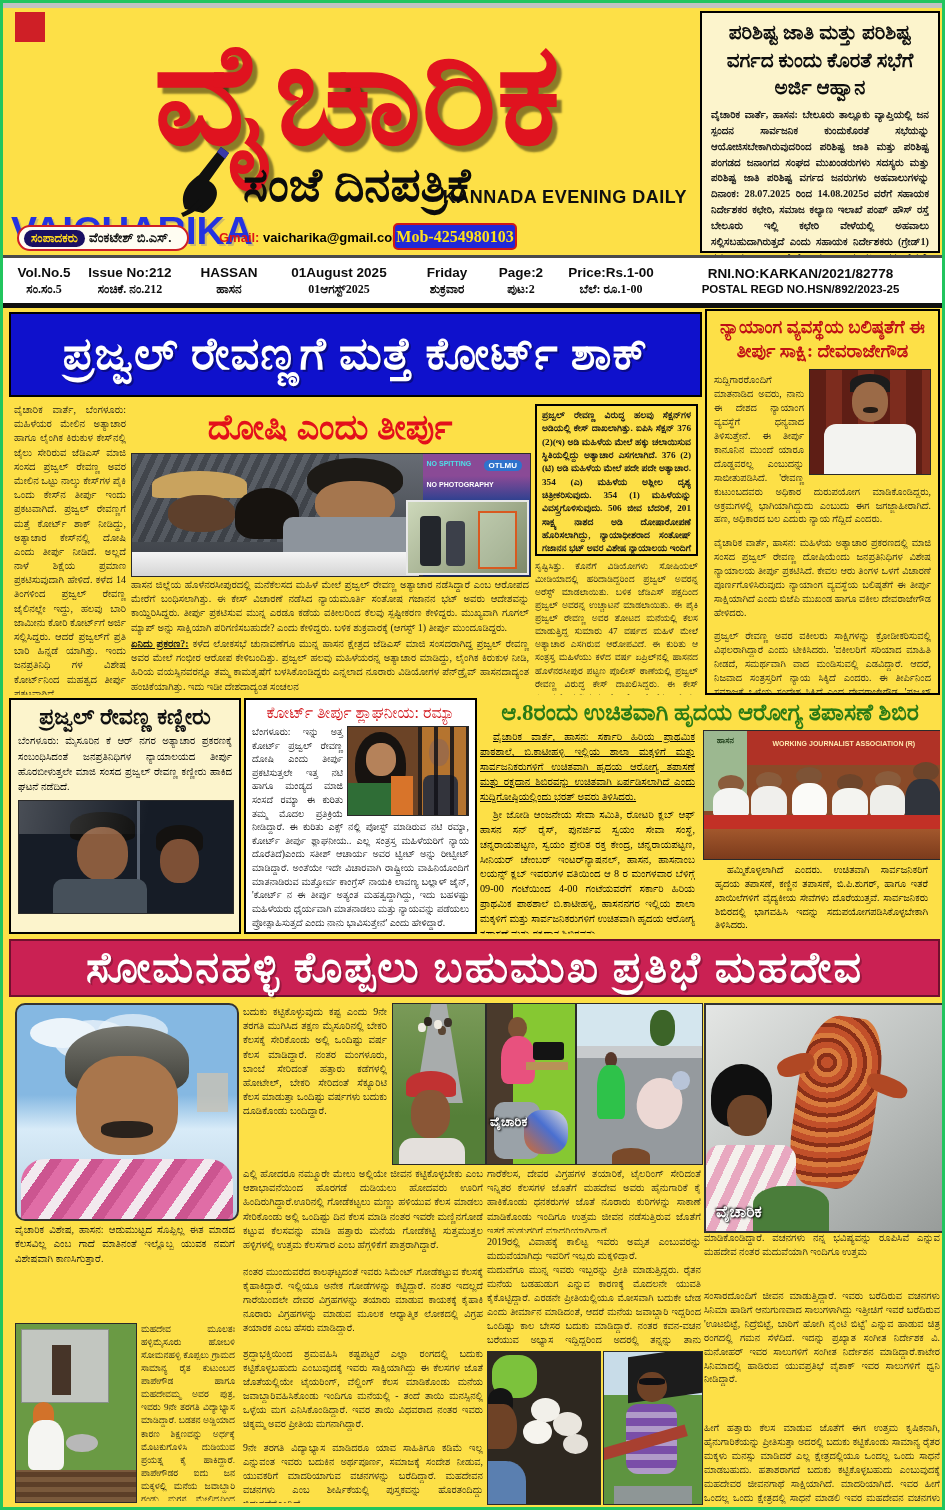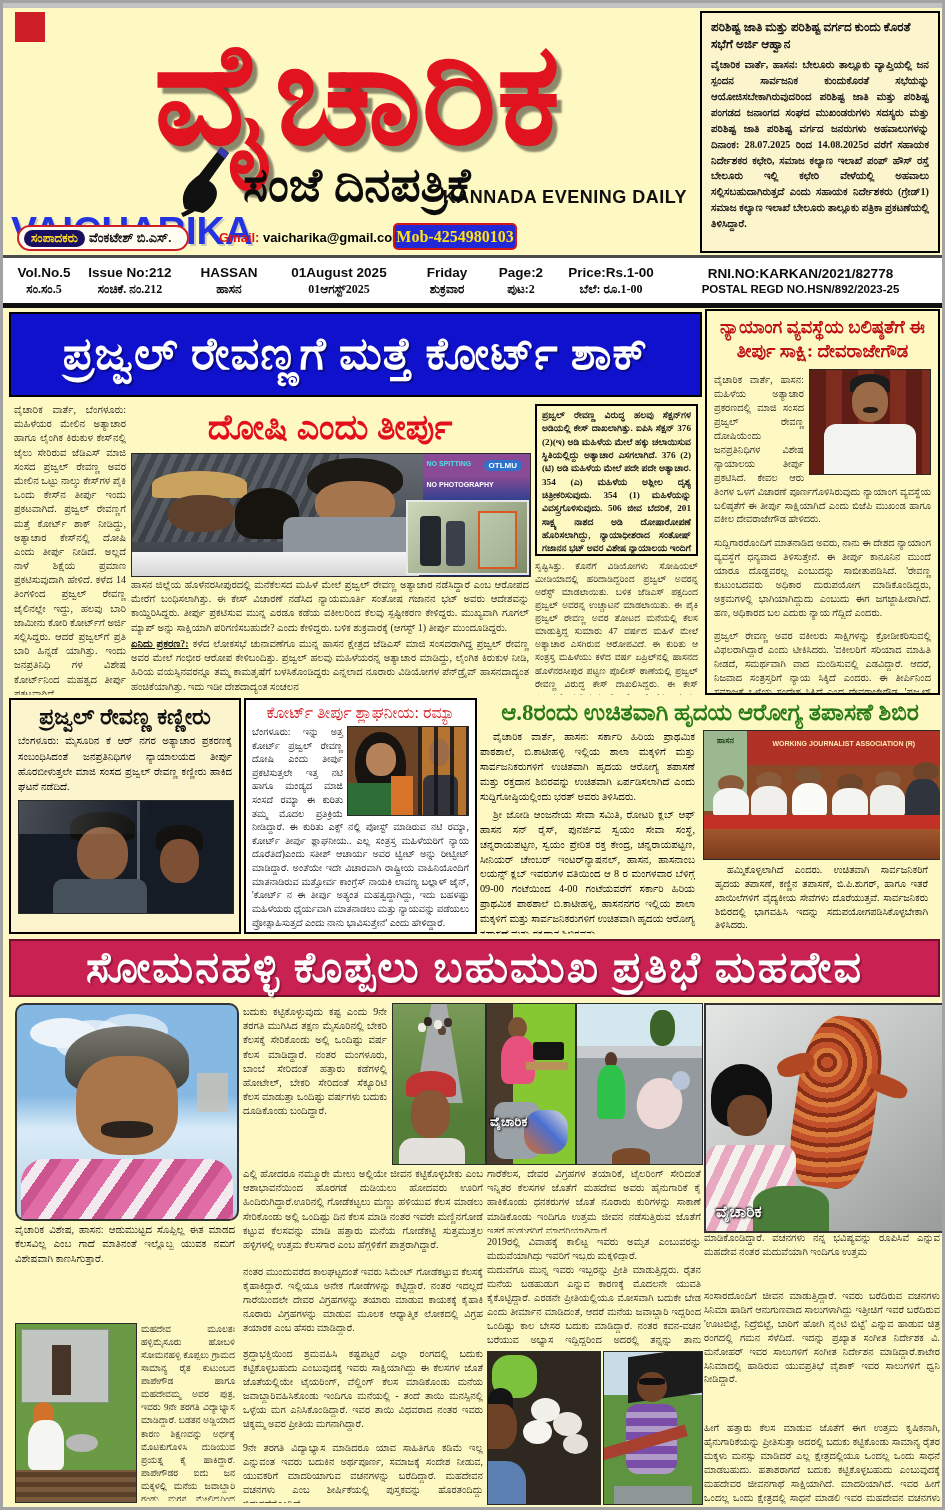--- a/index.html
+++ b/index.html
@@ -1,16 +1,16 @@
 <!DOCTYPE html>
 <html><head>
 <meta charset="utf-8">
 <style>
   html,body{margin:0;padding:0;background:#e9e9e9;}
-  .page{position:relative;width:945px;height:1510px;background:#fef9c3;border:3px solid #a3a3a3;
+  .page{position:relative;width:945px;height:1510px;background:#fde047;border:3px solid #22c55e;
         box-sizing:border-box;overflow:hidden;font-family:"Liberation Serif","DejaVu Serif",serif;}
   .ab{position:absolute;}
   .t{position:absolute;overflow:hidden;text-align:justify;line-height:1.42;color:#161616;
      font-family:"Liberation Serif","DejaVu Serif",serif;}
   .sans{font-family:"Liberation Sans","DejaVu Sans",sans-serif;}
   .photo{position:absolute;overflow:hidden;background:#8b8f94;border:1px solid #2a2a2a;}
   .pf{position:relative;overflow:hidden;background:#8b8f94;border:1px solid #2a2a2a;}
   .ph{position:absolute;}
   .wm{position:absolute;font-weight:bold;color:#fff;text-shadow:1px 1px 2px #000,-1px -1px 2px #000;
       font-size:14px;z-index:5;}
@@ -30,21 +30,21 @@
   .edit-pill{background:#1a1062;color:#ffd91e;font-weight:bold;font-size:12px;border-radius:11px;
       padding:1px 7px;white-space:nowrap;text-align:center;}
   .edit-name{font-weight:bold;font-size:13px;color:#111;white-space:nowrap;}
   .gmail-line{position:absolute;left:216px;top:227px;font-weight:bold;font-size:13px;}
   .gmail-label{color:#e01616;}
   .mob-box{position:absolute;left:390px;top:220px;width:124px;height:27px;background:#2028d8;
       border:2px solid #d01818;border-radius:5px;color:#ffe01a;font-weight:bold;font-size:16px;
       text-align:center;line-height:23px;box-sizing:border-box;}
   .notice{position:absolute;left:697px;top:8px;width:240px;height:242px;border:2px solid #000;
       background:#fcf4cc;padding:6px 9px;box-sizing:border-box;}
-  .notice-h{font-weight:bold;font-size:12px;line-height:1.38;color:#0e0e0e;}
+  .notice-h{font-weight:bold;font-size:20px;line-height:1.38;text-align:center;color:#0e0e0e;}
   .notice-b{font-weight:600;font-size:10.2px;line-height:1.56;text-align:justify;margin-top:5px;color:#151515;}
   .infobar{position:absolute;left:0;top:252px;width:939px;height:53px;background:#fff;
       border-top:3px solid #4a4a4a;border-bottom:5px solid #101010;display:flex;align-items:center;
       padding:2px 10px;box-sizing:border-box;}
   .info-cell{text-align:center;}
   .info-en{font-weight:bold;font-size:13.5px;color:#0c0c0c;font-family:"Liberation Sans",sans-serif;}
   .info-kn{font-weight:bold;font-size:12px;color:#0c0c0c;margin-top:2px;}
   .lead-banner{position:absolute;left:6px;top:309px;width:693px;height:85px;background:#0f11cc;
       border:2px solid #000;color:#fff;font-weight:bold;font-size:45px;text-align:center;
       line-height:81px;letter-spacing:1px;text-shadow:2px 2px 0 rgba(0,0,0,.35);box-sizing:border-box;}
@@ -175,22 +175,22 @@
 
   <div class="judge-box">
     <div class="judge-h">ನ್ಯಾಯಾಂಗ ವ್ಯವಸ್ಥೆಯ ಬಲಿಷ್ಠತೆಗೆ ಈ ತೀರ್ಪು ಸಾಕ್ಷಿ: ದೇವರಾಜೇಗೌಡ</div>
     <div class="pf" style="float:right;width:120px;height:104px;margin:2px 0 3px 5px;background:repeating-linear-gradient(90deg,#5e1e15 0 16px,#7d2c1e 16px 32px);">
       <div class="ph" style="left:33%;top:4%;width:34%;height:18%;background:#1c1c1c;border-radius:50% 50% 0 0;"></div>
       <div class="ph" style="left:35%;top:12%;width:30%;height:38%;background:#9b6a47;border-radius:46%;"></div>
       <div class="ph" style="left:44%;top:36%;width:13%;height:6%;background:#241c16;border-radius:40%;"></div>
       <div class="ph" style="left:12%;bottom:0;width:76%;height:48%;background:#f3f3f0;border-radius:12px 12px 0 0;"></div>
     </div>
     <div class="judge-body">
+      <p>ಸುದ್ದಿಗಾರರೊಂದಿಗೆ ಮಾತನಾಡಿದ ಅವರು, ನಾನು ಈ ದೇಶದ ನ್ಯಾಯಾಂಗ ವ್ಯವಸ್ಥೆಗೆ ಧನ್ಯವಾದ ತಿಳಿಸುತ್ತೇನೆ. ಈ ತೀರ್ಪು ಕಾನೂನಿನ ಮುಂದೆ ಯಾರೂ ದೊಡ್ಡವರಲ್ಲ ಎಂಬುದನ್ನು ಸಾಬೀತುಪಡಿಸಿದೆ. 'ರೇವಣ್ಣ ಕುಟುಂಬದವರು ಅಧಿಕಾರ ದುರುಪಯೋಗ ಮಾಡಿಕೊಂಡಿದ್ದರು, ಅಕ್ರಮಗಳಲ್ಲಿ ಭಾಗಿಯಾಗಿದ್ದುದು ಎಂಬುದು ಈಗ ಜಗಜ್ಜಾಹೀರಾಗಿದೆ. ಹಣ, ಅಧಿಕಾರದ ಬಲ ಎದುರು ನ್ಯಾಯ ಗೆದ್ದಿದೆ ಎಂದರು.</p>
       <p>ವೈಚಾರಿಕ ವಾರ್ತೆ, ಹಾಸನ: ಮಹಿಳೆಯ ಅತ್ಯಾಚಾರ ಪ್ರಕರಣದಲ್ಲಿ ಮಾಜಿ ಸಂಸದ ಪ್ರಜ್ವಲ್ ರೇವಣ್ಣ ದೋಷಿಯೆಂದು ಜನಪ್ರತಿನಿಧಿಗಳ ವಿಶೇಷ ನ್ಯಾಯಾಲಯ ತೀರ್ಪು ಪ್ರಕಟಿಸಿದೆ. ಕೇವಲ ಆರು ತಿಂಗಳ ಒಳಗೆ ವಿಚಾರಣೆ ಪೂರ್ಣಗೊಳಿಸಿರುವುದು ನ್ಯಾಯಾಂಗ ವ್ಯವಸ್ಥೆಯ ಬಲಿಷ್ಠತೆಗೆ ಈ ತೀರ್ಪು ಸಾಕ್ಷಿಯಾಗಿದೆ ಎಂದು ಬಿಜೆಪಿ ಮುಖಂಡ ಹಾಗೂ ವಕೀಲ ದೇವರಾಜೇಗೌಡ ಹೇಳಿದರು.</p>
-      <p>ಸುದ್ದಿಗಾರರೊಂದಿಗೆ ಮಾತನಾಡಿದ ಅವರು, ನಾನು ಈ ದೇಶದ ನ್ಯಾಯಾಂಗ ವ್ಯವಸ್ಥೆಗೆ ಧನ್ಯವಾದ ತಿಳಿಸುತ್ತೇನೆ. ಈ ತೀರ್ಪು ಕಾನೂನಿನ ಮುಂದೆ ಯಾರೂ ದೊಡ್ಡವರಲ್ಲ ಎಂಬುದನ್ನು ಸಾಬೀತುಪಡಿಸಿದೆ. 'ರೇವಣ್ಣ ಕುಟುಂಬದವರು ಅಧಿಕಾರ ದುರುಪಯೋಗ ಮಾಡಿಕೊಂಡಿದ್ದರು, ಅಕ್ರಮಗಳಲ್ಲಿ ಭಾಗಿಯಾಗಿದ್ದುದು ಎಂಬುದು ಈಗ ಜಗಜ್ಜಾಹೀರಾಗಿದೆ. ಹಣ, ಅಧಿಕಾರದ ಬಲ ಎದುರು ನ್ಯಾಯ ಗೆದ್ದಿದೆ ಎಂದರು.</p>
       <p>ಪ್ರಜ್ವಲ್ ರೇವಣ್ಣ ಅವರ ವಕೀಲರು ಸಾಕ್ಷಿಗಳನ್ನು ಕ್ರೋಡೀಕರಿಸುವಲ್ಲಿ ವಿಫಲರಾಗಿದ್ದಾರೆ ಎಂದು ಟೀಕಿಸಿದರು. 'ವಕೀಲರಿಗೆ ಸರಿಯಾದ ಮಾಹಿತಿ ನೀಡದೆ, ಸಮರ್ಥವಾಗಿ ವಾದ ಮಂಡಿಸುವಲ್ಲಿ ಎಡವಿದ್ದಾರೆ. ಆದರೆ, ನಿಜವಾದ ಸಂತ್ರಸ್ತರಿಗೆ ನ್ಯಾಯ ಸಿಕ್ಕಿದೆ ಎಂದರು. ಈ ತೀರ್ಪಿನಿಂದ ಸಮಾಜಕ್ಕೆ ಒಳ್ಳೆಯ ಸಂದೇಶ ಸಿಕ್ಕಿದೆ ಎಂದ ದೇವರಾಜೇಗೌಡ, 'ಪ್ರಜ್ವಲ್ ರೇವಣ್ಣ ಕಣ್ಣೀರು ಹಾಕಿದರೆ ಭಾವುಕರಾಗಬಾರದು. ಅವರಿಂದ ಎಷ್ಟೋ ಹೆಣ್ಣುಮಕ್ಕಳ ಜೀವನ, ಕುಟುಂಬಗಳು ಹಾಳಾಗಿವೆ. ರೇವಣ್ಣ ಕುಟುಂಬದವರು ನಂಬಿಕೆಗೆ ಅನರ್ಹರು ಎಂದು ಕಿಡಿಕಾರಿದರು. ನ್ಯಾಯಾಲಯದ ತೀರ್ಪಿನ ಪ್ರಕಾರ, ಪ್ರಜ್ವಲ್‌ಗೆ ಮೂರು ವರ್ಷದಿಂದ ಜೀವಾವಧಿ ಶಿಕ್ಷೆಯಾಗಬಹುದು. 'ಕಾಲವಿಳಯವಾದರೆ ಅಪರಾಧಿಗಳು ತಪ್ಪಿಸಿಕೊಳ್ಳಲು ದಾರಿ ಸಿಗುತ್ತದೆ. ಆದರೆ ಈ ಪ್ರಕರಣದಲ್ಲಿ ಸ್ಥಿರವಾಗಿ ನ್ಯಾಯ ಒದಗಿಸಲಾಗಿದೆ, ಎಂದು ದೇವರಾಜೇಗೌಡ ಹೇಳಿದರು.</p>
     </div>
   </div>
 
   <div class="yellow-box" style="left:6px;top:695px;width:232px;height:236px;">
     <div class="kan-h">ಪ್ರಜ್ವಲ್ ರೇವಣ್ಣ ಕಣ್ಣೀರು</div>
     <div class="kan-b">ಬೆಂಗಳೂರು: ಮೈಸೂರಿನ ಕೆ ಆರ್ ನಗರ ಅತ್ಯಾಚಾರ ಪ್ರಕರಣಕ್ಕೆ ಸಂಬಂಧಿಸಿದಂತೆ ಜನಪ್ರತಿನಿಧಿಗಳ ನ್ಯಾಯಾಲಯದ ತೀರ್ಪು ಹೊರಬೀಳುತ್ತಲೇ ಮಾಜಿ ಸಂಸದ ಪ್ರಜ್ವಲ್ ರೇವಣ್ಣ ಕಣ್ಣೀರು ಹಾಕಿದ ಘಟನೆ ನಡೆದಿದೆ.</div>
     <div class="pf" style="width:100%;height:112px;margin-top:5px;background:#161c26;">
       <div class="ph" style="left:55%;top:0;width:3px;height:100%;background:#5a6472;"></div>
       <div class="ph" style="left:24%;top:10%;width:30%;height:26%;background:#10100f;border-radius:50% 50% 20% 20%;"></div>
@@ -215,21 +215,21 @@
         <div class="ph" style="left:0;top:0;width:100%;height:100%;background:repeating-linear-gradient(90deg,rgba(18,18,24,.85) 0 4px,rgba(0,0,0,0) 4px 16px);"></div>
       </div>
     </div>
     <div class="ramya-b">ಬೆಂಗಳೂರು: ಇನ್ನು ಅತ್ತ ಕೋರ್ಟ್ ಪ್ರಜ್ವಲ್‌ ರೇವಣ್ಣ ದೋಷಿ ಎಂದು ತೀರ್ಪು ಪ್ರಕಟಿಸುತ್ತಲೇ ಇತ್ತ ನಟಿ ಹಾಗೂ ಮಂಡ್ಯದ ಮಾಜಿ ಸಂಸದೆ ರಮ್ಯಾ ಈ ಕುರಿತು ತಮ್ಮ ಮೊದಲ ಪ್ರತಿಕ್ರಿಯೆ ನೀಡಿದ್ದಾರೆ. ಈ ಕುರಿತು ಎಕ್ಸ್ ನಲ್ಲಿ ಪೋಸ್ಟ್ ಮಾಡಿರುವ ನಟಿ ರಮ್ಯಾ, ಕೋರ್ಟ್ ತೀರ್ಪು ಶ್ಲಾಘನೀಯ.. ಎಲ್ಲ ಸಂತ್ರಸ್ತ ಮಹಿಳೆಯರಿಗೆ ನ್ಯಾಯ ದೊರೆತಿದೆ)ಎಂದು ಸತೀಶ್ ಆಚಾರ್ಯ ಅವರ ಟ್ವೀಟ್ ಅನ್ನು ರೀಟ್ವೀಟ್ ಮಾಡಿದ್ದಾರೆ. ಅಂತೆಯೇ ಇದೇ ವಿಚಾರವಾಗಿ ರಾಷ್ಟ್ರೀಯ ವಾಹಿನಿಯೊಂದಿಗೆ ಮಾತನಾಡಿರುವ ಮತ್ತೋರ್ವ ಕಾಂಗ್ರೆಸ್ ನಾಯಕಿ ಲಾವಣ್ಯ ಬಲ್ಲಾಳ್ ಜೈನ್, 'ಕೋರ್ಟ್ ನ ಈ ತೀರ್ಪು ಅತ್ಯಂತ ಮಹತ್ವದ್ದಾಗಿದ್ದು, ಇದು ಬಹಳಷ್ಟು ಮಹಿಳೆಯರು ಧೈರ್ಯವಾಗಿ ಮಾತನಾಡಲು ಮತ್ತು ನ್ಯಾಯವನ್ನು ಪಡೆಯಲು ಪ್ರೋತ್ಸಾಹಿಸುತ್ತದೆ ಎಂದು ನಾನು ಭಾವಿಸುತ್ತೇನೆ' ಎಂದು ಹೇಳಿದ್ದಾರೆ.</div>
   </div>
 
   <div class="health">
     <div class="health-h">ಆ.8ರಂದು ಉಚಿತವಾಗಿ ಹೃದಯ ಆರೋಗ್ಯ ತಪಾಸಣೆ ಶಿಬಿರ</div>
     <div class="health-cols">
       <div class="health-a">
-        <p style="margin:0 0 3px;text-indent:13px;">ವೈಚಾರಿಕ ವಾರ್ತೆ, ಹಾಸನ: ಸರ್ಕಾರಿ ಹಿರಿಯ ಪ್ರಾಥಮಿಕ ಪಾಠಶಾಲೆ, ಬಿ.ಕಾಟೀಹಳ್ಳಿ ಇಲ್ಲಿಯ ಶಾಲಾ ಮಕ್ಕಳಿಗೆ ಮತ್ತು ಸಾರ್ವಜನಿಕರುಗಳಿಗೆ ಉಚಿತವಾಗಿ ಹೃದಯ ಆರೋಗ್ಯ ತಪಾಸಣೆ ಮತ್ತು ರಕ್ತದಾನ ಶಿಬಿರವನ್ನು ಉಚಿತವಾಗಿ ಏರ್ಪಡಿಸಲಾಗಿದೆ ಎಂದು ಸುದ್ದಿಗೋಷ್ಠಿಯಲ್ಲಿಂದು ಭರತ್ ಅವರು ತಿಳಿಸಿದರು.</p>
+        <p style="margin:0 0 3px;text-indent:13px;text-decoration:underline;">ವೈಚಾರಿಕ ವಾರ್ತೆ, ಹಾಸನ: ಸರ್ಕಾರಿ ಹಿರಿಯ ಪ್ರಾಥಮಿಕ ಪಾಠಶಾಲೆ, ಬಿ.ಕಾಟೀಹಳ್ಳಿ ಇಲ್ಲಿಯ ಶಾಲಾ ಮಕ್ಕಳಿಗೆ ಮತ್ತು ಸಾರ್ವಜನಿಕರುಗಳಿಗೆ ಉಚಿತವಾಗಿ ಹೃದಯ ಆರೋಗ್ಯ ತಪಾಸಣೆ ಮತ್ತು ರಕ್ತದಾನ ಶಿಬಿರವನ್ನು ಉಚಿತವಾಗಿ ಏರ್ಪಡಿಸಲಾಗಿದೆ ಎಂದು ಸುದ್ದಿಗೋಷ್ಠಿಯಲ್ಲಿಂದು ಭರತ್ ಅವರು ತಿಳಿಸಿದರು.</p>
         <p style="margin:0;text-indent:13px;">ಶ್ರೀ ಜೋಡಿ ಆಂಜನೇಯ ಸೇವಾ ಸಮಿತಿ, ರೋಟರಿ ಕ್ಲಬ್ ಆಫ್ ಹಾಸನ ಸನ್ ರೈಸ್, ಪುನರ್ಜಿವ ಸ್ವಯಂ ಸೇವಾ ಸಂಸ್ಥೆ, ಚನ್ನರಾಯಪಟ್ಟಣ, ಸ್ವಯಂ ಪ್ರೇರಿತ ರಕ್ತ ಕೇಂದ್ರ, ಚನ್ನರಾಯಪಟ್ಟಣ, ಸೀನಿಯರ್ ಚೇಂಬರ್ ಇಂಟರ್‌ನ್ಯಾಷನಲ್, ಹಾಸನ, ಹಾಸನಾಂಬ ಲಯನ್ಸ್ ಕ್ಲಬ್ ಇವರುಗಳ ವತಿಯಿಂದ ಆ 8 ರ ಮಂಗಳವಾರ ಬೆಳಿಗ್ಗೆ 09-00 ಗಂಟೆಯಿಂದ 4-00 ಗಂಟೆಯವರೆಗೆ ಸರ್ಕಾರಿ ಹಿರಿಯ ಪ್ರಾಥಮಿಕ ಪಾಠಶಾಲೆ ಬಿ.ಕಾಟೀಹಳ್ಳಿ, ಹಾಸನನಗರ ಇಲ್ಲಿಯ ಶಾಲಾ ಮಕ್ಕಳಿಗೆ ಮತ್ತು ಸಾರ್ವಜನಿಕರುಗಳಿಗೆ ಉಚಿತವಾಗಿ ಹೃದಯ ಆರೋಗ್ಯ ತಪಾಸಣೆ ಮತ್ತು ರಕ್ತಧಾನ ಶಿಬಿರವನ್ನು</p>
       </div>
       <div class="health-b">
         <div class="pf" style="width:100%;height:128px;background:#8a4a28;">
           <div class="ph" style="left:0;top:0;width:18%;height:62%;background:#9cb890;">
             <div style="text-align:center;margin-top:4px;font-size:8px;font-weight:bold;color:#23421e;">ಹಾಸನ</div>
           </div>
           <div class="ph sans" style="left:18%;top:0;width:82%;height:26%;background:#b03226;color:#ffe9b0;font-weight:bold;font-size:7px;text-align:center;padding-top:8px;box-sizing:border-box;">WORKING JOURNALIST ASSOCIATION (R)</div>
           <div class="ph" style="left:6%;top:34%;width:11%;height:14%;background:#8a5c3c;border-radius:50%;"></div>
           <div class="ph" style="left:4%;top:44%;width:15%;height:22%;background:#f4f4f2;border-radius:45% 45% 12% 12%;"></div>

